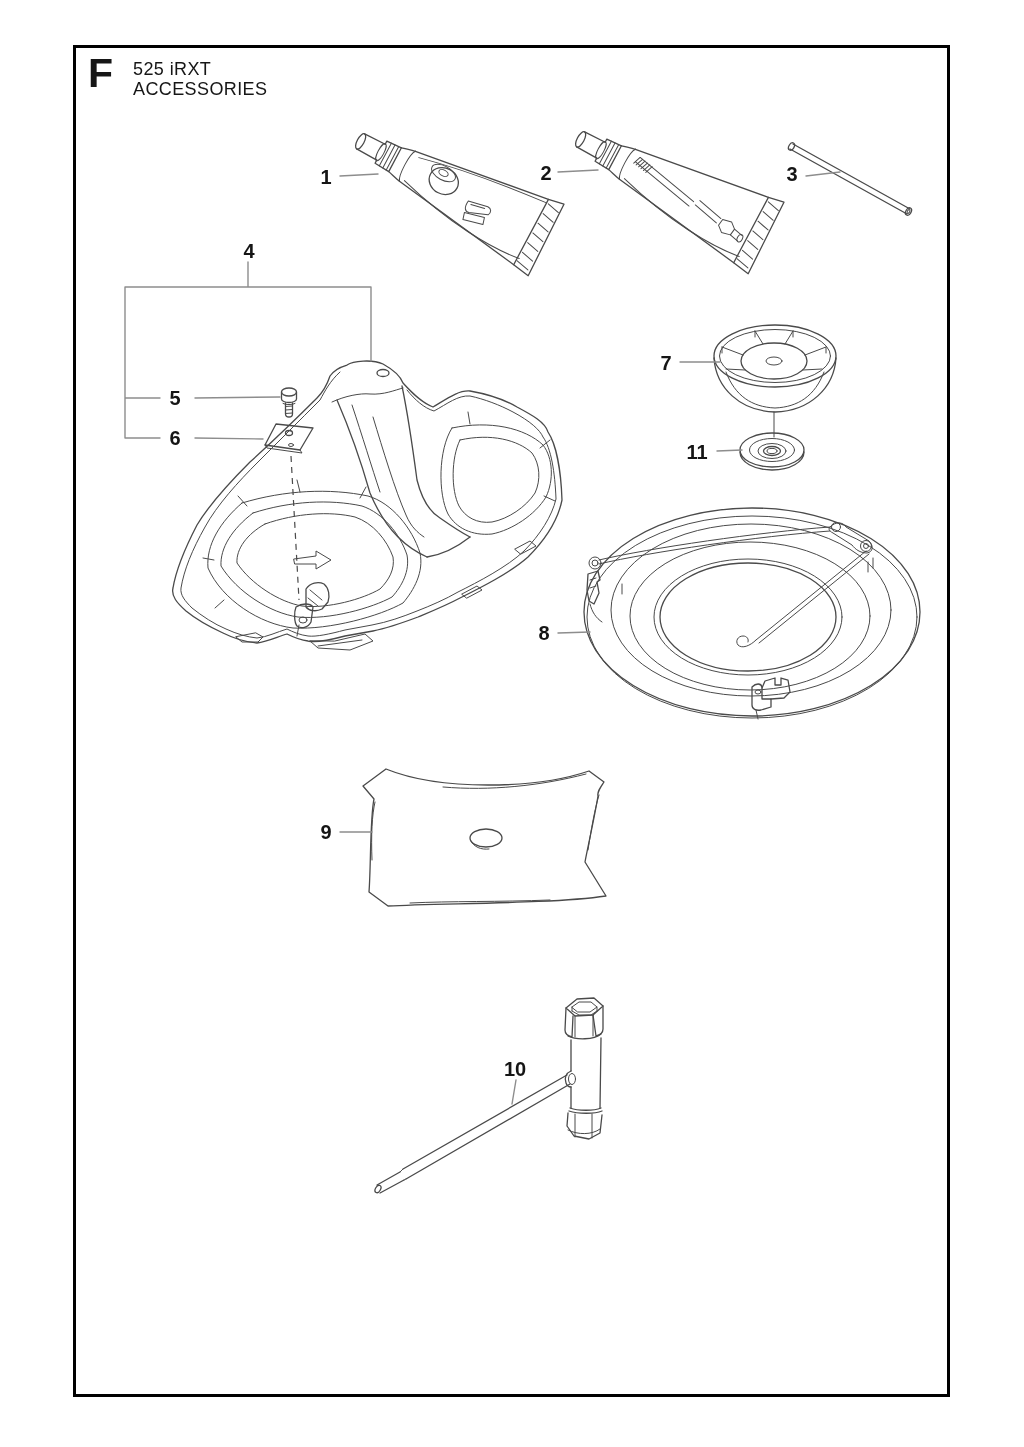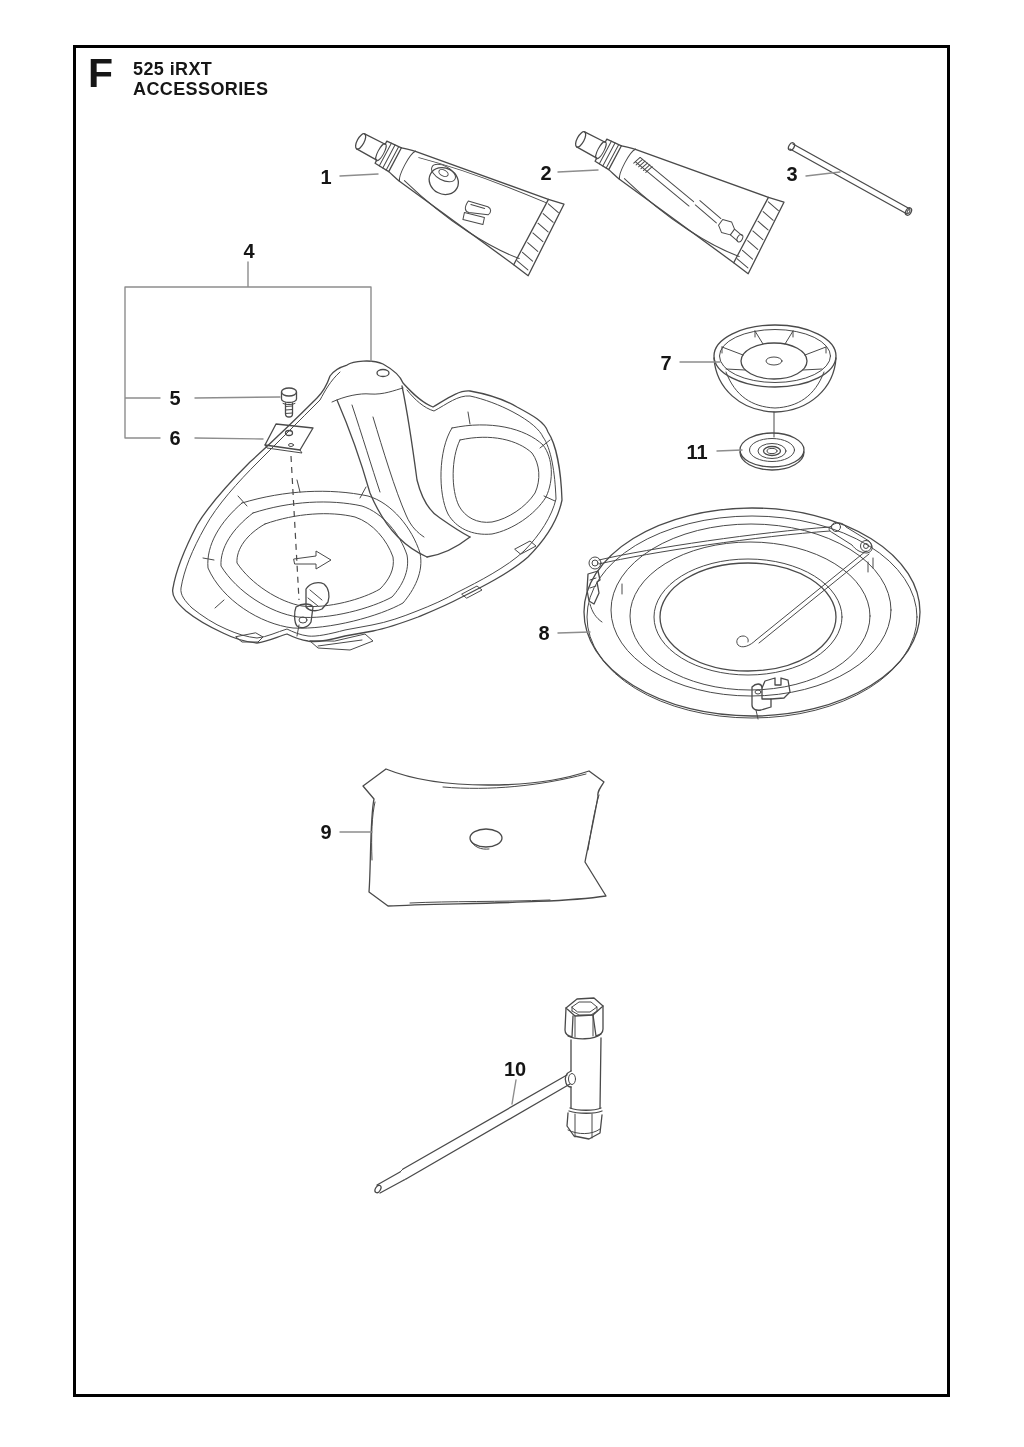--- a/index.html
+++ b/index.html
@@ -1,20 +1,20 @@
 <!DOCTYPE html>
 <html><head>
 <meta charset="utf-8">
 <style>
   html,body{margin:0;padding:0;background:#fff;}
   #page{position:relative;width:1024px;height:1447px;background:#fff;overflow:hidden;
         font-family:"Liberation Sans",sans-serif;}
   #frame{position:absolute;left:73px;top:45px;width:871px;height:1346px;border:3px solid #000;}
   #figletter{position:absolute;left:88px;top:53px;font-size:41px;font-weight:bold;color:#161616;line-height:1;}
-  #headtext{position:absolute;left:133px;top:60px;font-size:18px;font-weight:bold;color:#161616;line-height:19.5px;letter-spacing:.4px;}
+  #headtext{position:absolute;left:133px;top:60px;font-size:18px;font-weight:normal;color:#161616;line-height:19.5px;letter-spacing:.4px;}
   svg{position:absolute;left:0;top:0;}
   .art{fill:none;stroke:#4a4a4a;stroke-width:1.3;stroke-linecap:round;stroke-linejoin:round;}
   .thin{stroke-width:1;}
   .leader{fill:none;stroke:#8d8d8d;stroke-width:1.4;stroke-linecap:round;}
   .dash{fill:none;stroke:#4a4a4a;stroke-width:1.2;stroke-dasharray:6 5;}
   .lbl{font:bold 20px "Liberation Sans",sans-serif;fill:#151515;text-anchor:middle;}
 </style>
 </head>
 <body>
 

